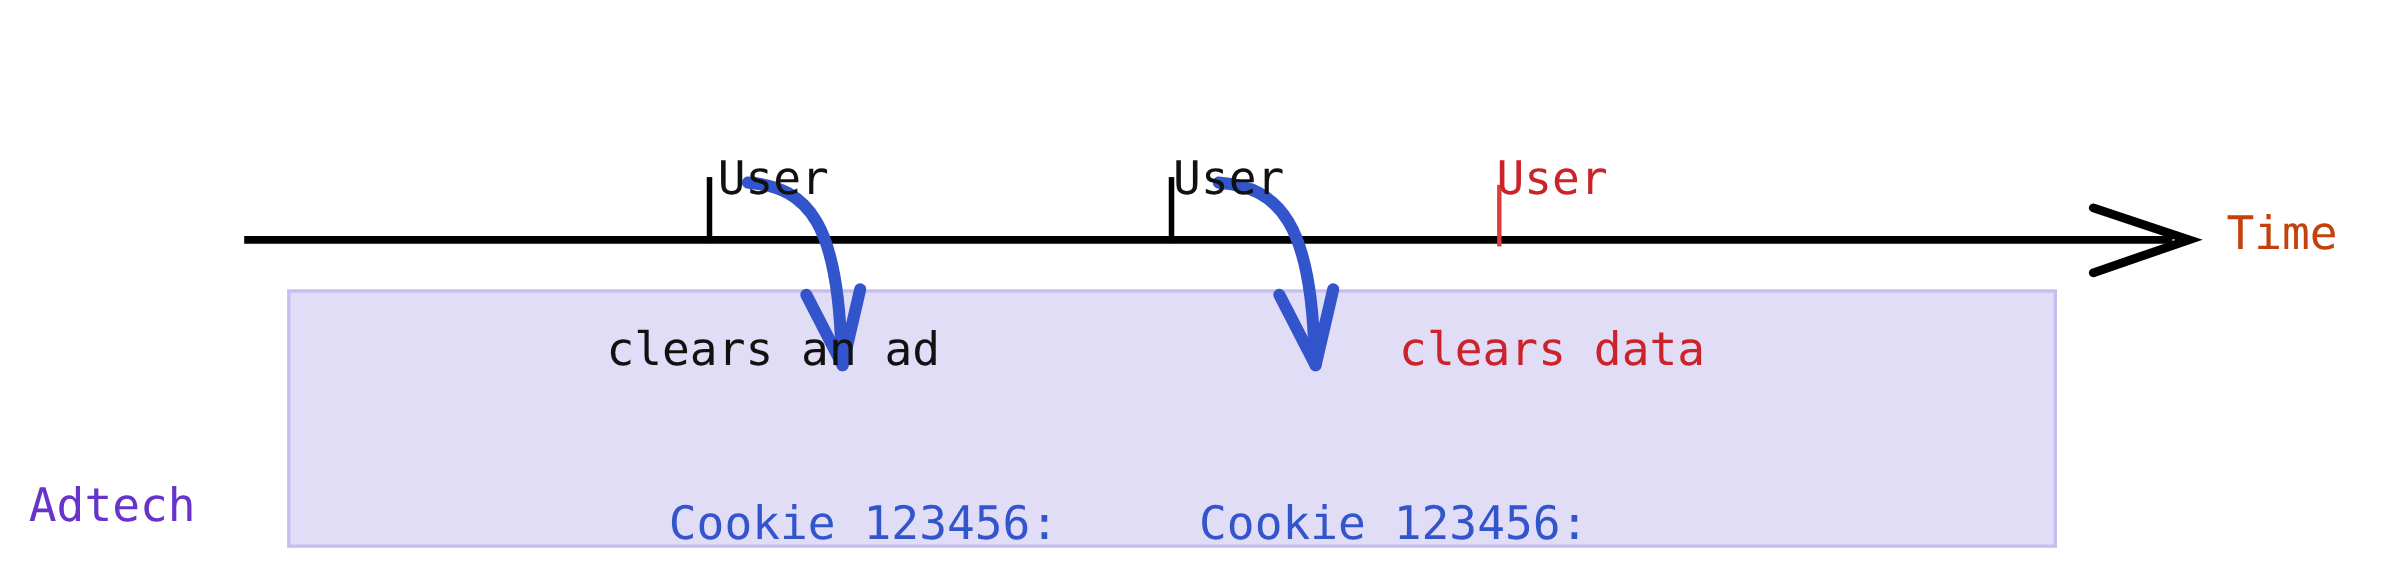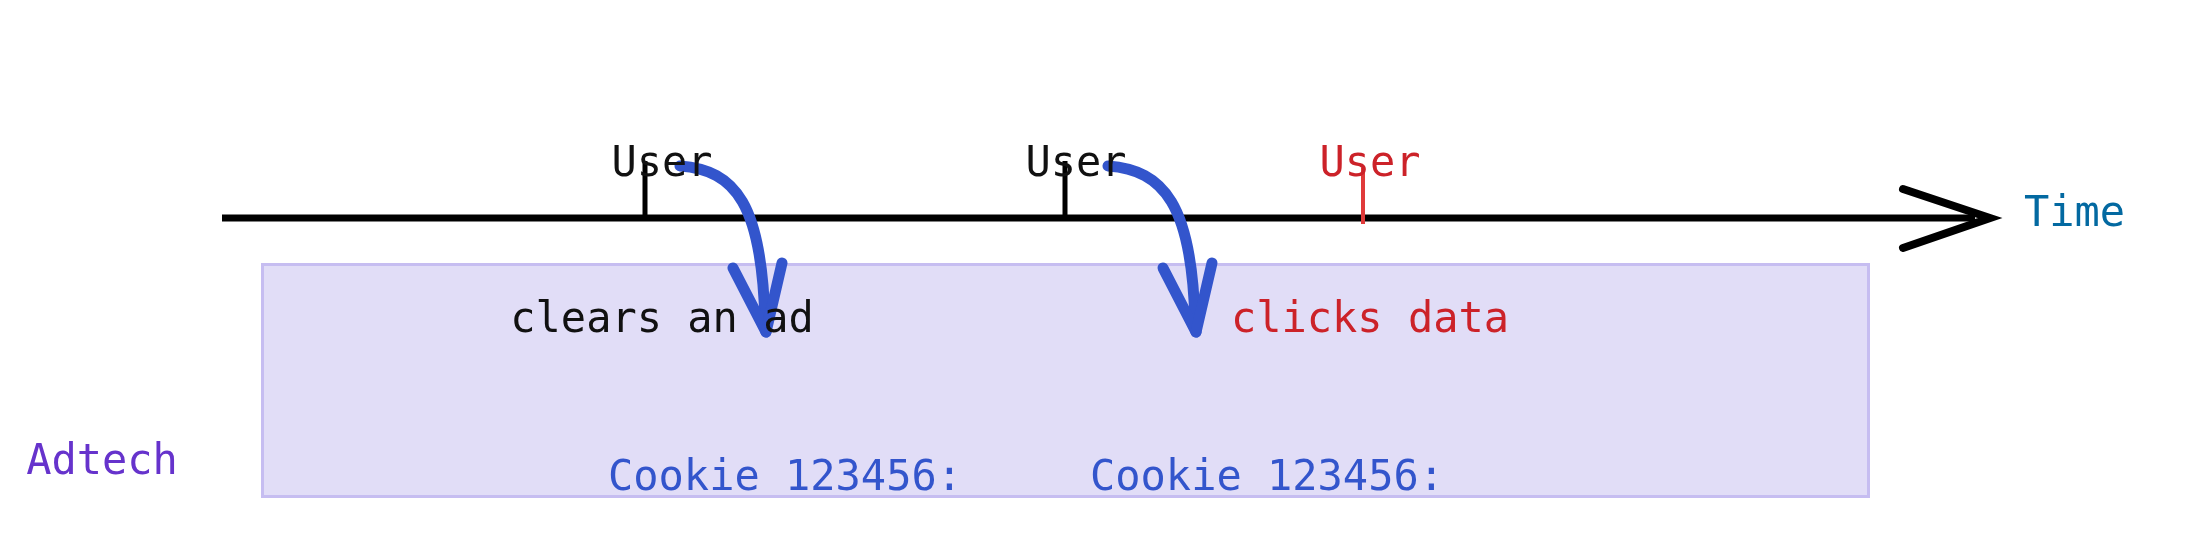--- a/index.html
+++ b/index.html
@@ -30,35 +30,36 @@
     white-space: pre;
     letter-spacing: 0px;
   }
   .lbl-center {
     text-align: center;
     transform: translateX(-50%);
   }
   .event-label {
     color: #111111;
     font-weight: 400;
+    margin-left: 41px;
   }
   .event-label.red {
     color: #cc2229;
   }
   .server-label {
     color: #6633cc;
     text-align: center;
     transform: translateX(-50%);
   }
   .log-entry {
     color: #3355cc;
     text-align: left;
   }
   .time-label {
-    color: #0369a1;
+    color: #c2410c;
     text-align: left;
   }
 </style>
 </head>
 <body>
 
 <div id="stage">
 
   <svg id="svg-layer" viewBox="0 0 2188 534">
 
@@ -87,21 +88,21 @@
     <div>User</div>
     <div>clears an ad</div>
   </div>
 
   <div class="lbl lbl-center event-label" style="left:1076px; top:32px;">
     <div>User</div>
   </div>
 
   <div class="lbl lbl-center event-label red" style="left:1370px; top:32px;">
     <div>User</div>
-    <div>clicks data</div>
+    <div>clears data</div>
   </div>
 
   <div class="lbl time-label" style="left:2024px; top:186px;">Time</div>
 
   <div class="lbl server-label" style="left:102px; top:330px;">
     <div>Adtech</div>
     
   </div>
 
   <div class="lbl log-entry" style="left:608px; top:346px;">

